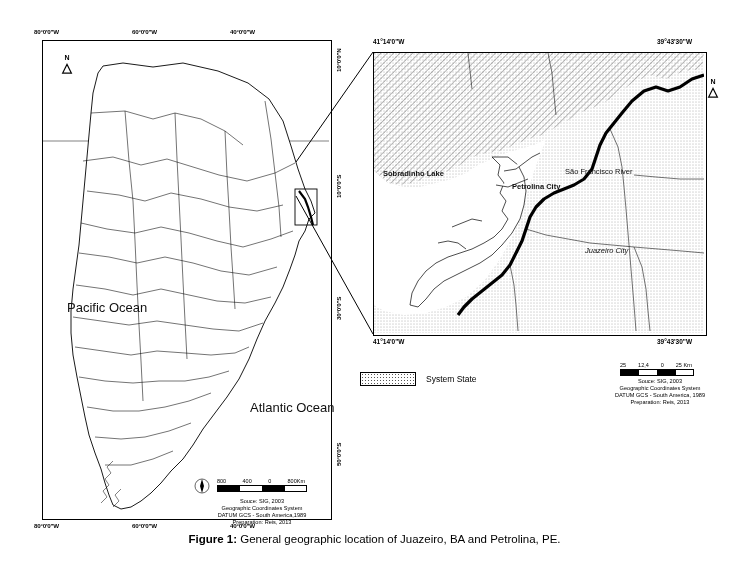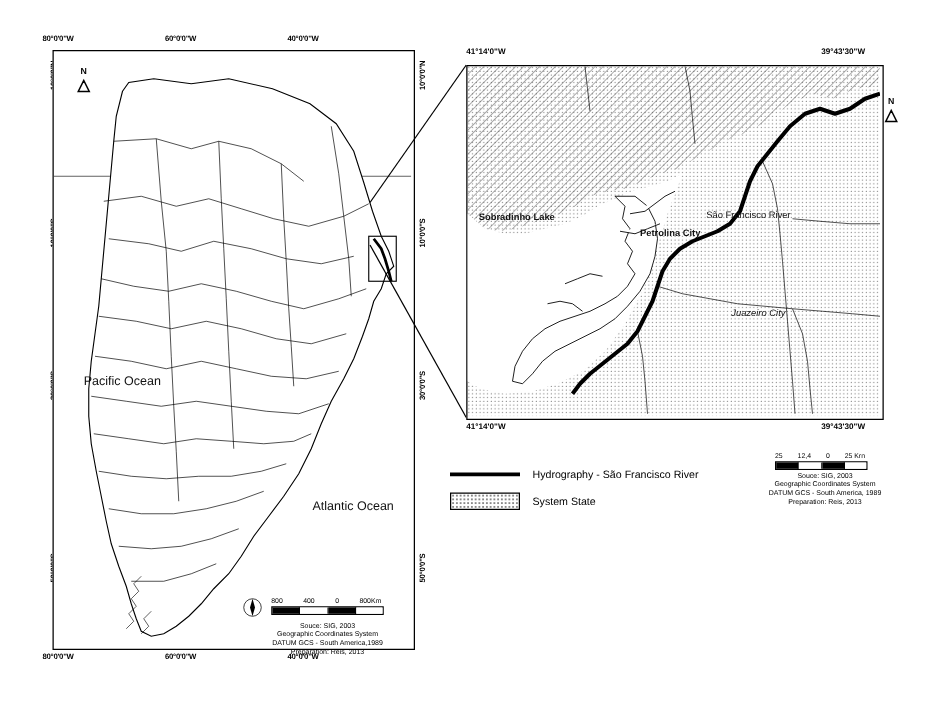--- a/index.html
+++ b/index.html
@@ -63,21 +63,21 @@
     line-height: 8px;
   }
   .north .arrow {
     display: block;
     font-size: 13px;
     line-height: 11px;
   }
 
   .ocean-lab {
     position: absolute;
-    font-size: 10px;
+    font-size: 13px;
     font-style: normal;
     color: #111;
     white-space: nowrap;
   }
 
   
   .scalebar {
     position: absolute;
     font-size: 5.5px;
     text-align: center;
@@ -385,23 +385,22 @@
     <div class="credits" style="left:600px; top:378px; width:120px;">
       <div>Souce: SIG, 2003</div>
       <div>Geographic Coordinates System</div>
       <div>DATUM GCS - South America, 1989</div>
       <div>Preparation: Reis, 2013</div>
     </div>
   </div>
 
   <div class="legend">
     <div class="legend-row">
-      <div class="legend-key line"></div>
-      <div class="legend-label">Hydrography - São Francisco River</div>
-    </div>
-    <div class="legend-row">
       <div class="legend-key fill-bahia"></div>
       <div class="legend-label">System State</div>
     </div>
   </div>
 
+  <div class="caption">
+    <b>Figure 1:</b><span> General geographic location of Juazeiro, BA and Petrolina, PE.</span>
+  </div>
 
 </div>
 
 </body></html>

